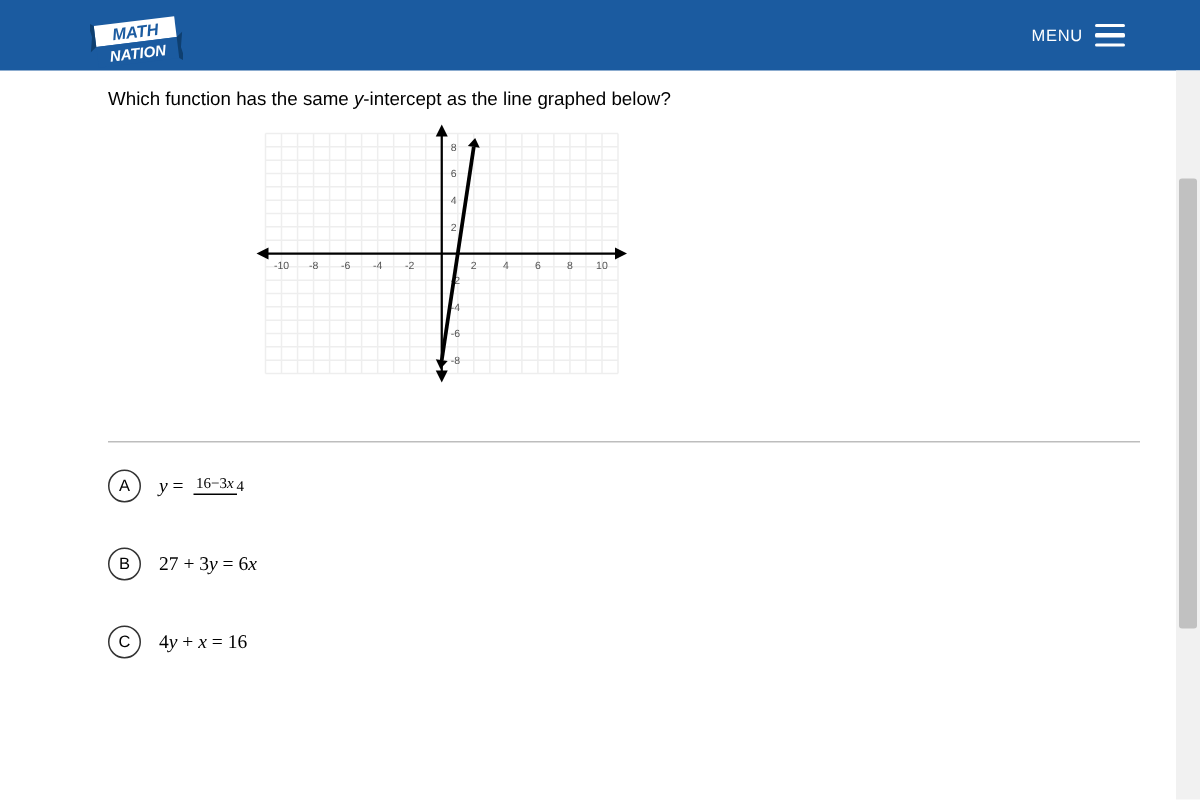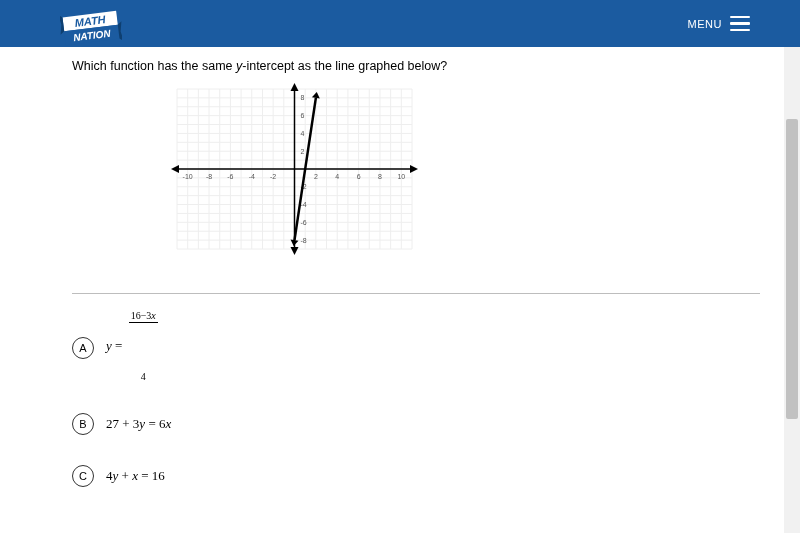--- a/index.html
+++ b/index.html
@@ -13,21 +13,21 @@
   .content { padding: 12px 40px 0 72px; position: relative; height: 514px; }
   .question { font-size: 12.5px; color: #000; margin-bottom: 8px; }
   .question em { font-style: italic; }
   .graph-wrap { width: 275px; margin: 0 0 0 85px; }
   .divider { border: none; border-top: 1px solid #bdbdbd; margin: 28px 0 18px 0; }
   .choices { display: flex; flex-direction: column; gap: 30px; }
   .choice { display: flex; align-items: center; gap: 12px; }
   .choice-letter { width: 22px; height: 22px; border: 1.5px solid #333; border-radius: 50%; display: flex; align-items: center; justify-content: center; font-size: 11px; font-weight: 500; flex-shrink: 0; }
   .choice-text { font-size: 13px; font-family: "Cambria Math", "Times New Roman", serif; font-style: italic; }
   .choice-text .n { font-style: normal; }
-  .frac { display: inline-flex; flex-direction: column; align-items: center; font-size: 10px; vertical-align: middle; line-height: 1; position: relative; top: -1px; margin-left: 3px; gap: 48px;}
+  .frac { display: inline-flex; flex-direction: row; align-items: center; font-size: 10px; vertical-align: middle; line-height: 1; position: relative; top: -1px; margin-left: 3px;}
   .frac .num { border-bottom: 1px solid #000; padding: 0 2px 1px 2px; }
   .frac .den { padding-top: 1px; }
   .scrollbar-track { position: absolute; right: 0; top: 47px; width: 16px; height: 486px; background: #f1f1f1; }
   .scrollbar-thumb { position: absolute; left: 2px; top: 72px; width: 12px; height: 300px; background: #c1c1c1; border-radius: 2px; }
 </style>
 </head>
 <body>
 
 <div class="header">
   <div class="logo">

